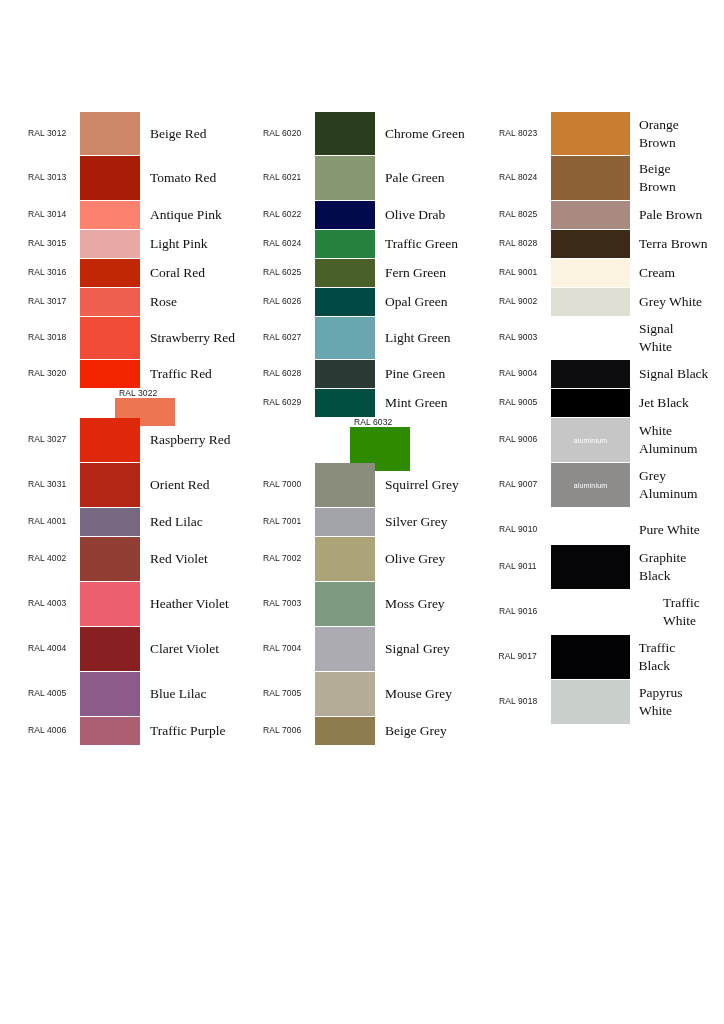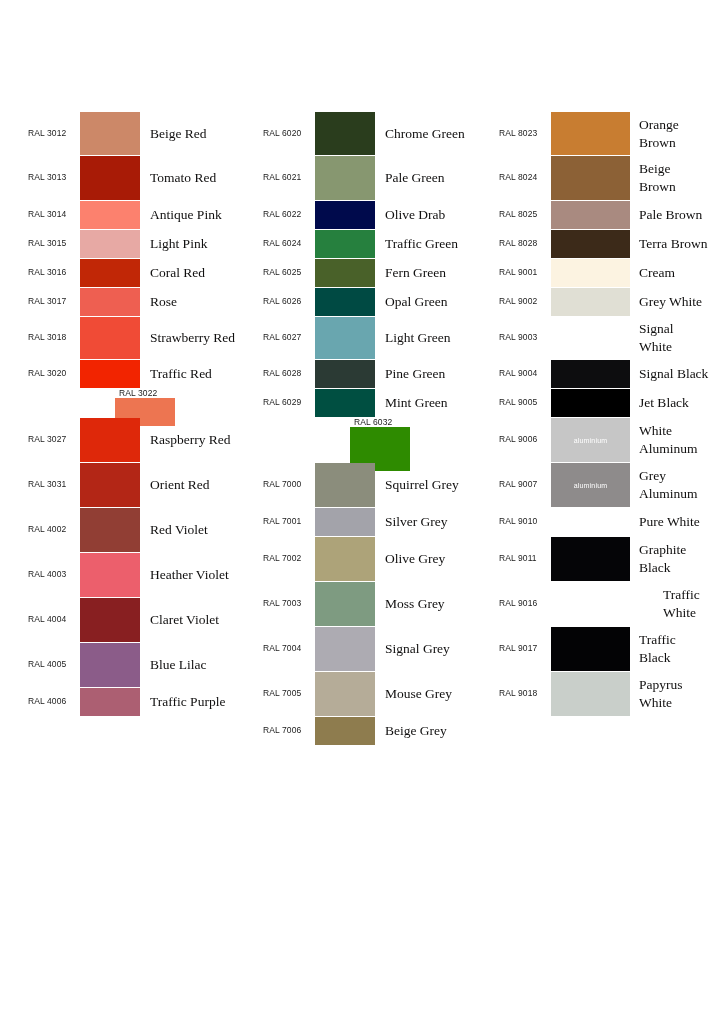--- a/index.html
+++ b/index.html
@@ -175,20 +175,27 @@
         </div>
         <div class="color-name">Raspberry Red</div>
       </div>
       <div class="row" style="height: 44px; margin-top: 1px;">
         <div class="ral-code">RAL 3031</div>
         <div class="swatch-cell">
           <div class="swatch" style="height: 44px; background: rgb(179, 38, 22);"></div>
         </div>
         <div class="color-name">Orient Red</div>
       </div>
+      <div class="row" style="height: 28px; margin-top: 1px;">
+        <div class="ral-code">RAL 4001</div>
+        <div class="swatch-cell">
+          <div class="swatch" style="height: 28px; background: rgb(118, 105, 127);"></div>
+        </div>
+        <div class="color-name">Red Lilac</div>
+      </div>
       <div class="row" style="height: 44px; margin-top: 1px;">
         <div class="ral-code">RAL 4002</div>
         <div class="swatch-cell">
           <div class="swatch" style="height: 44px; background: rgb(145, 62, 52);"></div>
         </div>
         <div class="color-name">Red Violet</div>
       </div>
       <div class="row" style="height: 44px; margin-top: 1px;">
         <div class="ral-code">RAL 4003</div>
         <div class="swatch-cell">
@@ -419,21 +426,21 @@
       <div class="row" style="height: 44px; margin-top: 1px;">
         <div class="ral-code">RAL 9007</div>
         <div class="swatch-cell">
           <div class="swatch" style="height: 44px; background: rgb(142, 139, 139);">
             <span class="swatch-note">aluminium</span>
           </div>
         </div>
         <div class="color-name">Grey
 Aluminum</div>
       </div>
-      <div class="row" style="height: 28px; margin-top: 1px; align-items: center;">
+      <div class="row" style="height: 28px; margin-top: 9px; align-items: center;">
         <div class="ral-code">RAL 9010</div>
         <div class="swatch-cell">
           <div class="swatch" style="height: 28px; background: rgb(255, 255, 255);"></div>
         </div>
         <div class="color-name">Pure White</div>
       </div>
       <div class="row" style="height: 44px; margin-top: 1px;">
         <div class="ral-code">RAL 9011</div>
         <div class="swatch-cell">
           <div class="swatch" style="height: 44px; background: rgb(5, 5, 7);"></div>
@@ -442,21 +449,21 @@
 Black</div>
       </div>
       <div class="row" style="height: 44px; margin-top: 1px; gap: 12px;">
         <div class="ral-code">RAL 9016</div>
         <div class="swatch-cell">
           <div class="swatch" style="height: 44px; background: rgb(255, 255, 255);"></div>
         </div>
         <div class="color-name">Traffic
 White</div>
       </div>
-      <div class="row" style="height: 44px; margin-top: 1px;">
+      <div class="row" style="height: 44px; margin-top: 1px; justify-content: center;">
         <div class="ral-code">RAL 9017</div>
         <div class="swatch-cell">
           <div class="swatch" style="height: 44px; background: rgb(3, 3, 5);"></div>
         </div>
         <div class="color-name">Traffic
 Black</div>
       </div>
       <div class="row" style="height: 44px; margin-top: 1px;">
         <div class="ral-code">RAL 9018</div>
         <div class="swatch-cell">

